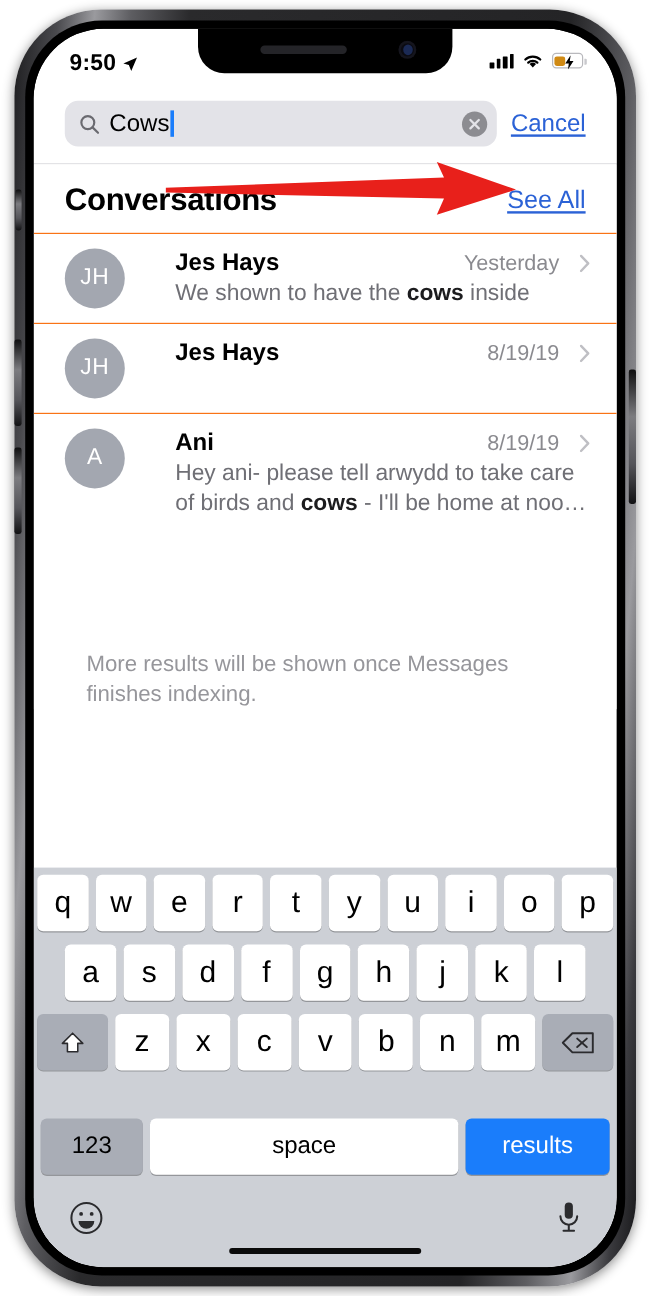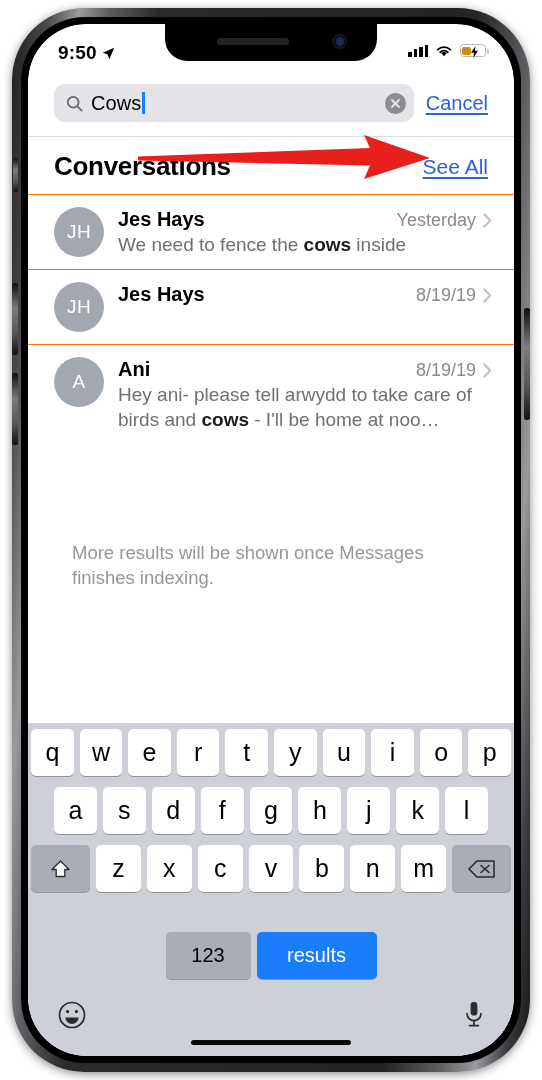--- a/index.html
+++ b/index.html
@@ -148,24 +148,24 @@
   .row{
     display:flex; gap:14px; padding:12px 22px 12px 26px;
     align-items:flex-start; border-top:1px solid #f97316;
   }
   .avatar{
     width:50px; height:50px; border-radius:50%; background:#a3a7b0;
     color:#fff; font-size:19px; font-weight:500;
     display:flex; align-items:center; justify-content:center; flex:none;
     letter-spacing:.5px;
   }
-  .rowbody{ flex:1; min-width:0; padding-top:1px; }
+  .rowbody{ flex:1; min-width:0; padding-top:1px;margin-left:28px; }
   .rowtop{ display:flex; align-items:baseline; justify-content:space-between; gap:8px; }
   .rowname{ font-size:20px; font-weight:700; color:#000; }
-  .rowmeta{ display:flex; align-items:center; gap:7px; flex:none; }
+  .rowmeta{ display:flex; align-items:center; gap:17px; flex:none; }
   .rowdate{ font-size:18px; color:#8a8a8f; }
   .chev{ width:9px; height:15px; flex:none; }
   .snippet{
     font-size:19px; color:#6f6f75; line-height:1.28; margin-top:2px;
     word-wrap:break-word;
   }
   .snippet b{ color:#1c1c1e; font-weight:700; }
 
   .indexing{
     color:#96969b; font-size:18.5px; line-height:1.38;
@@ -288,21 +288,21 @@
               <div class="rowbody">
                 <div class="rowtop">
                   <span class="rowname">Jes Hays</span>
                   <span class="rowmeta">
                     <span class="rowdate">Yesterday</span>
                     <svg class="chev" viewBox="0 0 9 15">
                       <path d="M1.2 1.2 L7.2 7.5 L1.2 13.8" stroke="#bfbfc4" stroke-width="2" fill="none" stroke-linecap="round" stroke-linejoin="round"></path>
                     </svg>
                   </span>
                 </div>
-                <div class="snippet"><span>We need to fence the </span><b>cows</b><span> inside</span></div>
+                <div class="snippet"><span>We shown to have the </span><b>cows</b><span> inside</span></div>
               </div>
             </div>
 
             <div class="row">
               <div class="avatar">JH</div>
               <div class="rowbody">
                 <div class="rowtop">
                   <span class="rowname">Jes Hays</span>
                   <span class="rowmeta">
                     <span class="rowdate">8/19/19</span>
@@ -377,20 +377,21 @@
                 <svg width="30" height="22" viewBox="0 0 30 22">
                   <path d="M10 3 H27 V19 H10 L2 11 Z" fill="none" stroke="#2b2b2e" stroke-width="1.6" stroke-linejoin="round"></path>
                   <line x1="14" y1="7.5" x2="22" y2="14.5" stroke="#2b2b2e" stroke-width="1.6" stroke-linecap="round"></line>
                   <line x1="22" y1="7.5" x2="14" y2="14.5" stroke="#2b2b2e" stroke-width="1.6" stroke-linecap="round"></line>
                 </svg>
               </div>
             </div>
 
             <div class="krow r4">
               <div class="key dark num">123</div>
+              <div class="key space">space</div>
               <div class="key ret">results</div>
             </div>
 
             <div class="bottombar">
               <svg width="30" height="30" viewBox="0 0 30 30">
                 <circle cx="15" cy="15" r="12.5" fill="none" stroke="#2b2b2e" stroke-width="1.7"></circle>
                 <circle cx="10.6" cy="11.6" r="1.6" fill="#2b2b2e"></circle>
                 <circle cx="19.4" cy="11.6" r="1.6" fill="#2b2b2e"></circle>
                 <path d="M8.4 17.4 H21.6 A6.6 6.6 0 0 1 8.4 17.4 Z" fill="#2b2b2e"></path>
               </svg>

